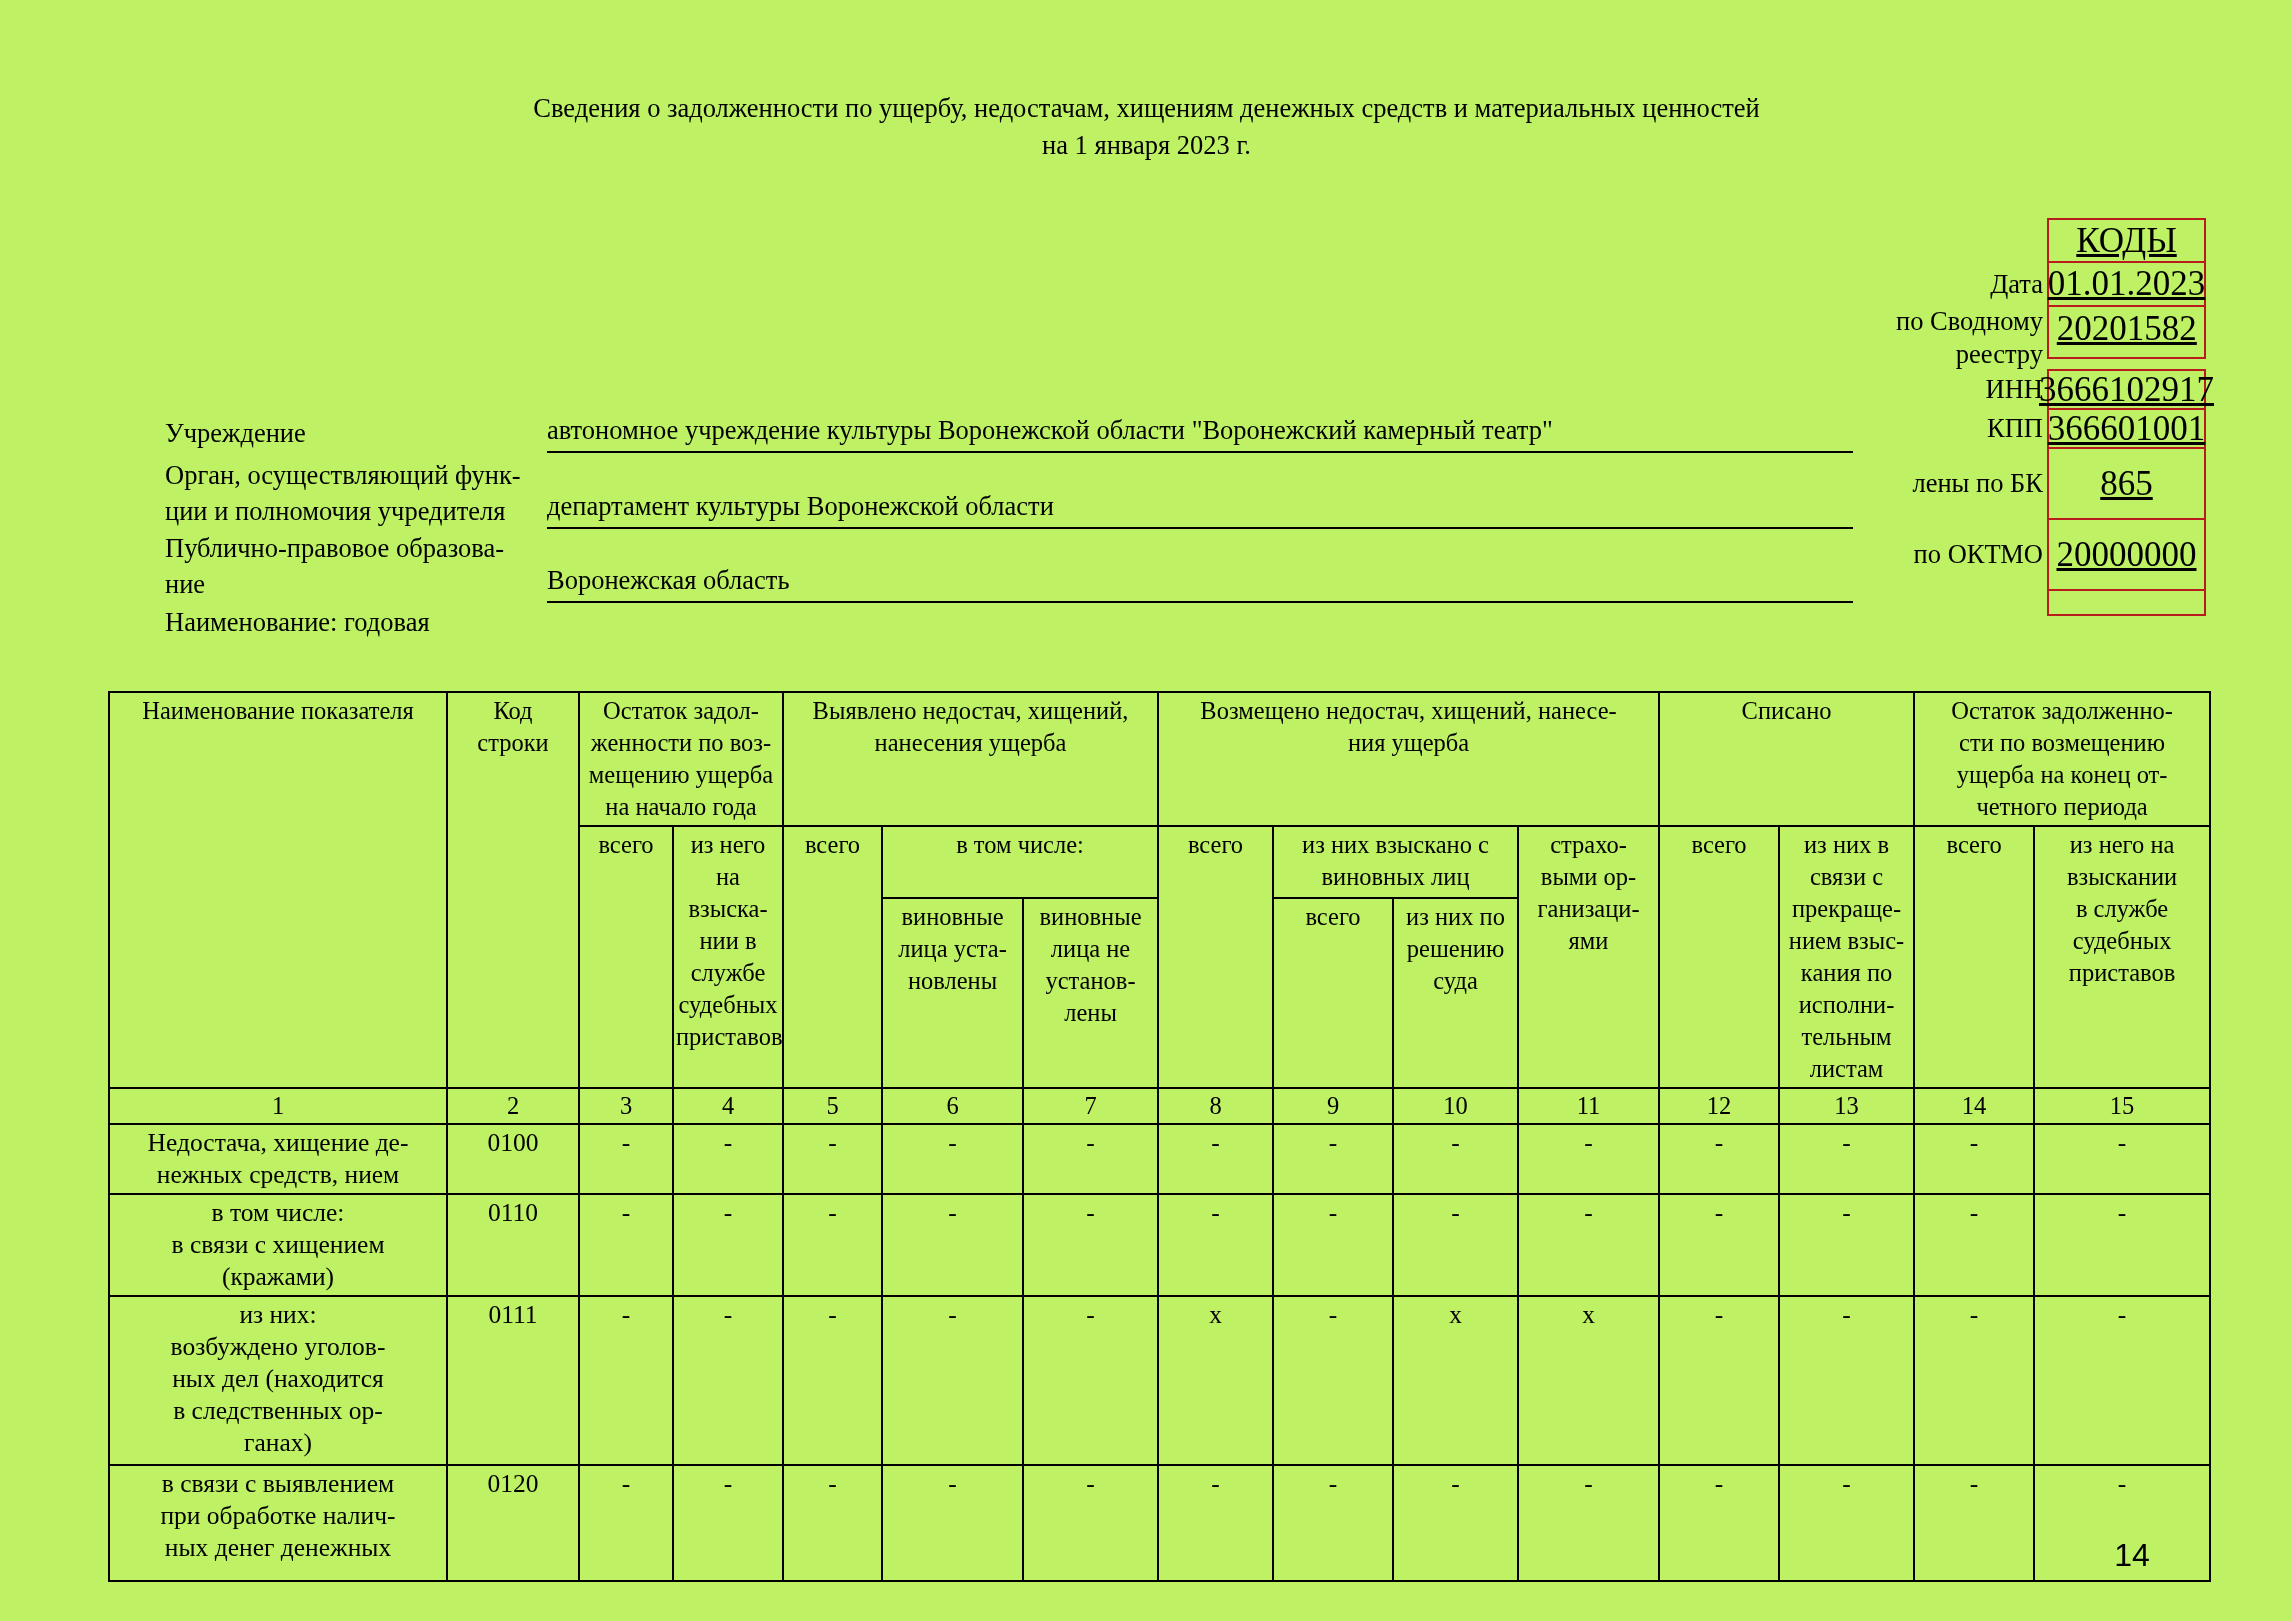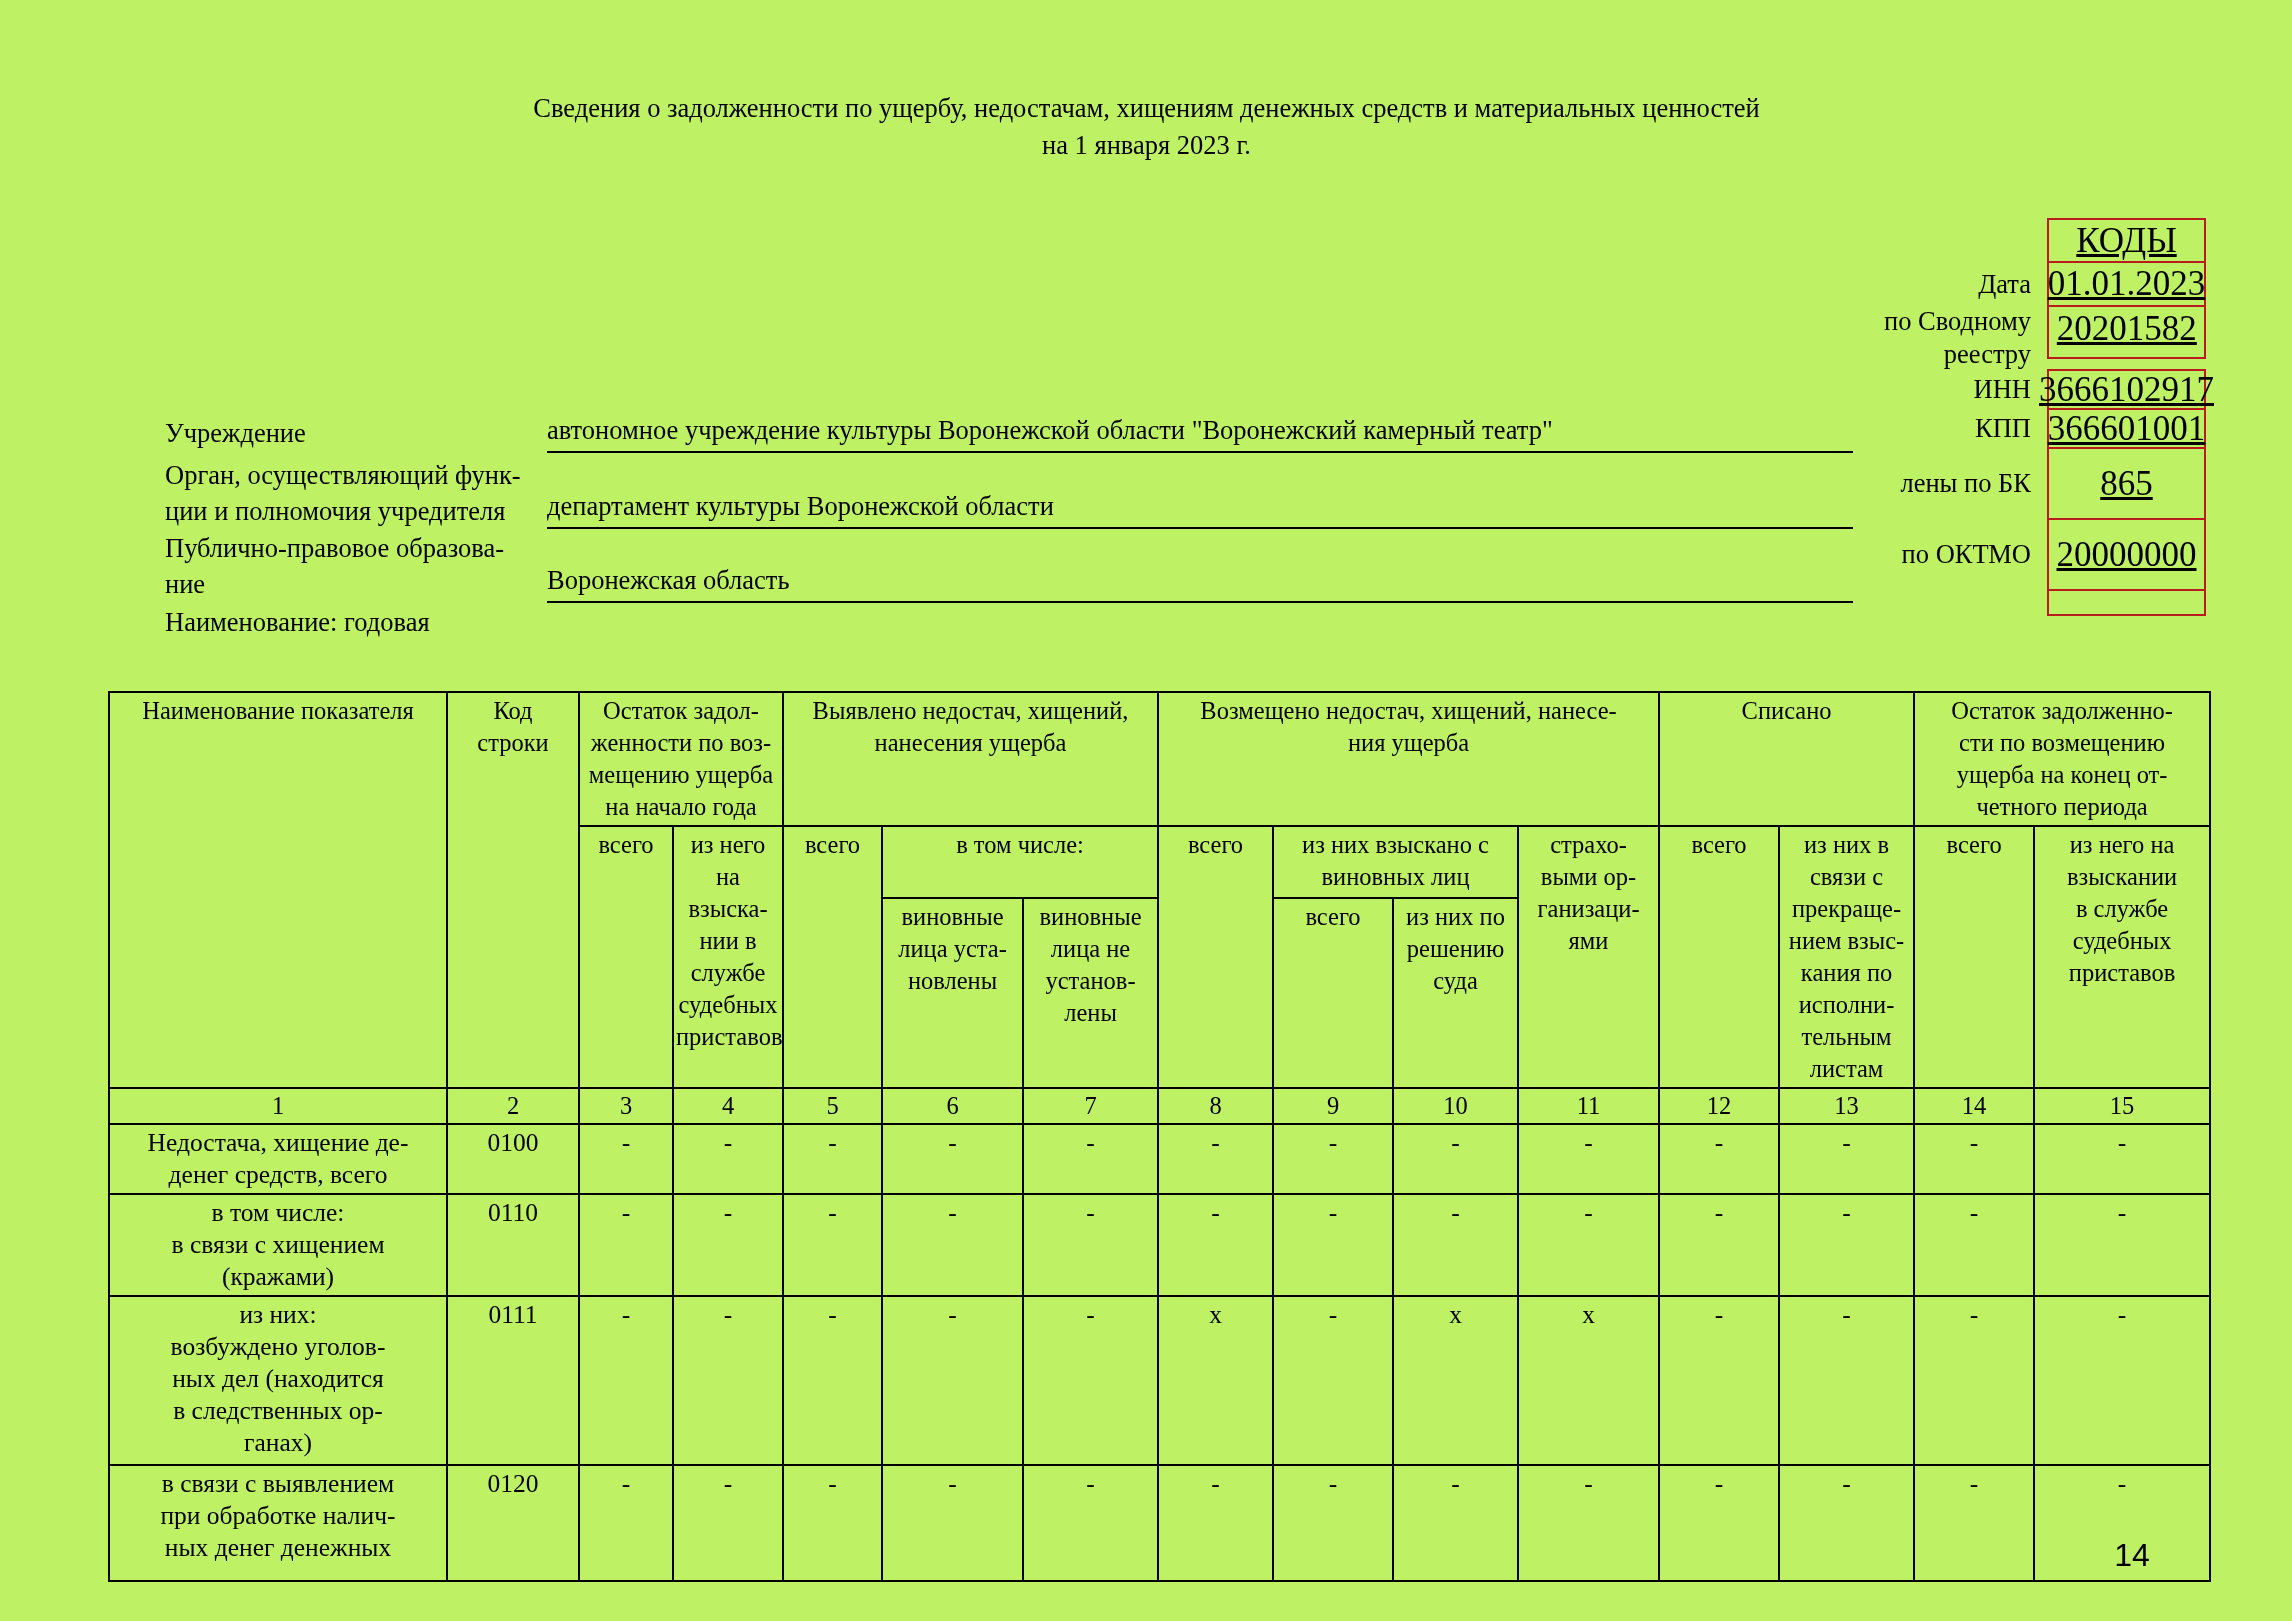--- a/index.html
+++ b/index.html
@@ -5,21 +5,21 @@
   html,body{margin:0;padding:0;background:#ffffff;}
   .page{position:relative;width:2293px;height:1621px;background:#bef264;color:#000;
         font-family:"Liberation Serif", serif;overflow:hidden;}
   .title{position:absolute;left:0;top:90px;width:2293px;text-align:center;
          font-size:26.5px;line-height:37px;}
   
   .codes{position:absolute;left:1451px;top:218px;width:755px;}
   .crow{display:flex;justify-content:flex-end;}
   .crow + .crow{margin-top:-2px;}
   .clabel{flex:1;display:flex;align-items:center;justify-content:flex-end;
-          padding-right:16px;text-align:right;font-size:26.5px;line-height:33px;
+          padding-right:4px;text-align:right;font-size:26.5px;line-height:33px;
           white-space:pre-line;font-family:Liberation Serif, serif;}
   .cbox{width:159px;border:2px solid #b91c1c;display:flex;align-items:center;
         justify-content:center;font-size:35px;box-sizing:border-box;text-decoration:underline;}
   .cbox.tl{align-items:flex-start;justify-content:flex-start;padding:2px 7.8px;}
   
   .ilabel{position:absolute;left:165px;font-size:26.5px;line-height:36px;white-space:pre-line;}
   .ivalue{position:absolute;left:547px;width:1306px;height:39px;line-height:37px;
           font-size:26.5px;border-bottom:2px solid #000;}
   
   table.grid{position:absolute;left:108px;top:691px;width:2101px;border-collapse:collapse;
@@ -190,21 +190,21 @@
       <td>9</td>
       <td>10</td>
       <td>11</td>
       <td>12</td>
       <td>13</td>
       <td>14</td>
       <td>15</td>
     </tr>
     <tr style="height:65px">
       <td class="lbl lvl0">Недостача, хищение де-
-денег средств, всего</td>
+нежных средств, нием</td>
       <td class="code">0100</td>
       <td class="val">-</td>
       <td class="val">-</td>
       <td class="val">-</td>
       <td class="val">-</td>
       <td class="val">-</td>
       <td class="val">-</td>
       <td class="val">-</td>
       <td class="val">-</td>
       <td class="val">-</td>

